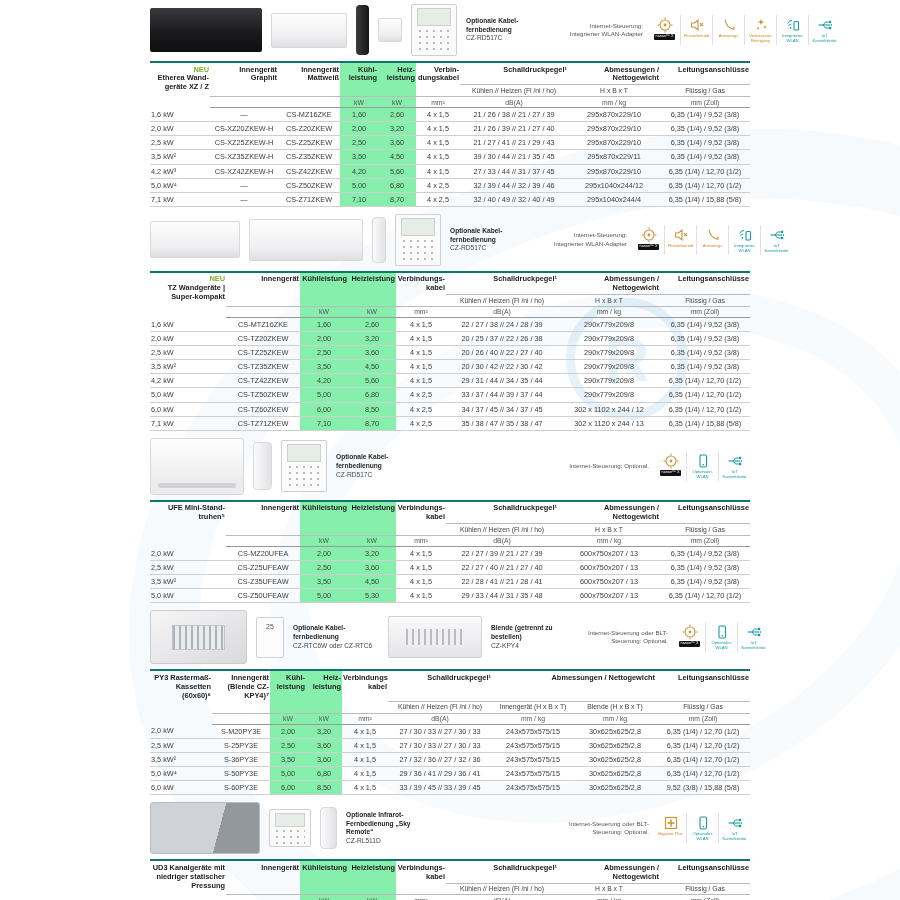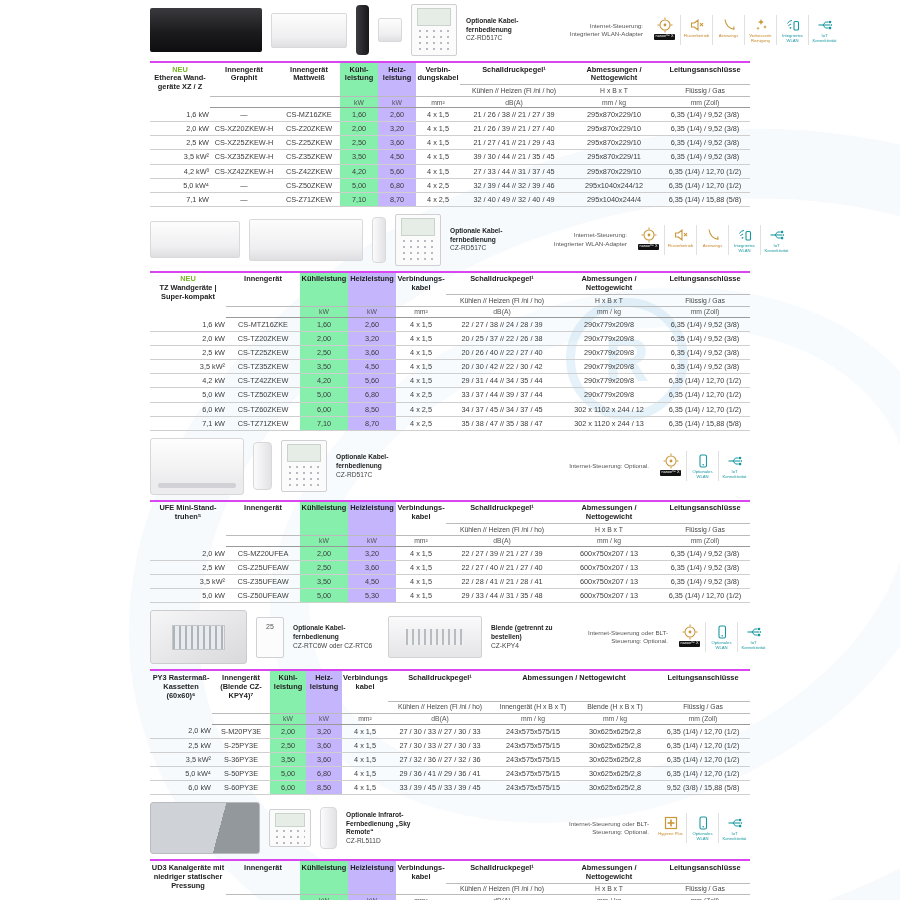--- a/index.html
+++ b/index.html
@@ -55,33 +55,33 @@
     display:flex;flex-direction:column;align-items:center;justify-content:flex-start;}
   .icell:first-child{border-left:none;}
   .ilabel{font-size:4.2px;line-height:1.15;margin-top:1px;word-break:break-word;}
   .ilabel.gold{color:#c8882a;}
   .ilabel.teal{color:#1897a0;}
   .nanoe-bar{margin-top:1px;background:#111;color:#fff;font-size:3.8px;line-height:1.5;
     padding:0 2px;border-radius:1px;white-space:nowrap;}
   
   table.spec{width:100%;border-collapse:collapse;table-layout:fixed;}
   table.spec th,table.spec td{overflow:hidden;}
-  thead tr.r1 th{border-top:2px solid #d946ef;font-size:7.4px;font-weight:bold;color:#222;
-    text-align:center;vertical-align:top;padding:2.5px 1px 1px;line-height:1.2;margin-left:24px;}
+  thead tr.r1 th{border-top:2px solid #0f766e;font-size:7.4px;font-weight:bold;color:#222;
+    text-align:right;vertical-align:top;padding:2.5px 1px 1px;line-height:1.2;margin-left:24px;}
   th.title-cell{text-align:left;vertical-align:top;padding-left:1px;font-size:7.4px;line-height:1.25;}
   .neu{color:#78b427;display:block;font-weight:bold;}
   tr.r2 td{font-size:6.8px;color:#444;text-align:center;padding:1.5px 1px;line-height:1.15;}
   tr.r2 td.subline{border-top:1px solid #bbb;}
   tr.r3 td{font-size:6.8px;color:#555;text-align:center;padding:1.5px 1px;
     border-top:1px solid #bbb;border-bottom:1px solid #999;}
   tbody td{font-size:7.3px;color:#3c3c3c;text-align:center;padding:2px 1px;
     border-bottom:1px solid #cfcfcf;line-height:1.25;}
-  tbody td:first-child{text-align:right;padding-left:1px;}
+  tbody td:first-child{text-align:left;padding-left:1px;}
   .cool{background:#86efac;}
-  .heat{background:#c4b5fd;}
+  .heat{background:#86efac;}
 </style>
 </head>
 <body>
 
 <div class="wm wm-swoosh1"></div>
 <div class="wm wm-swoosh2"></div>
 <div class="wm wm-circle">R</div>
 
 <div class="page">
   <div id="sections">

